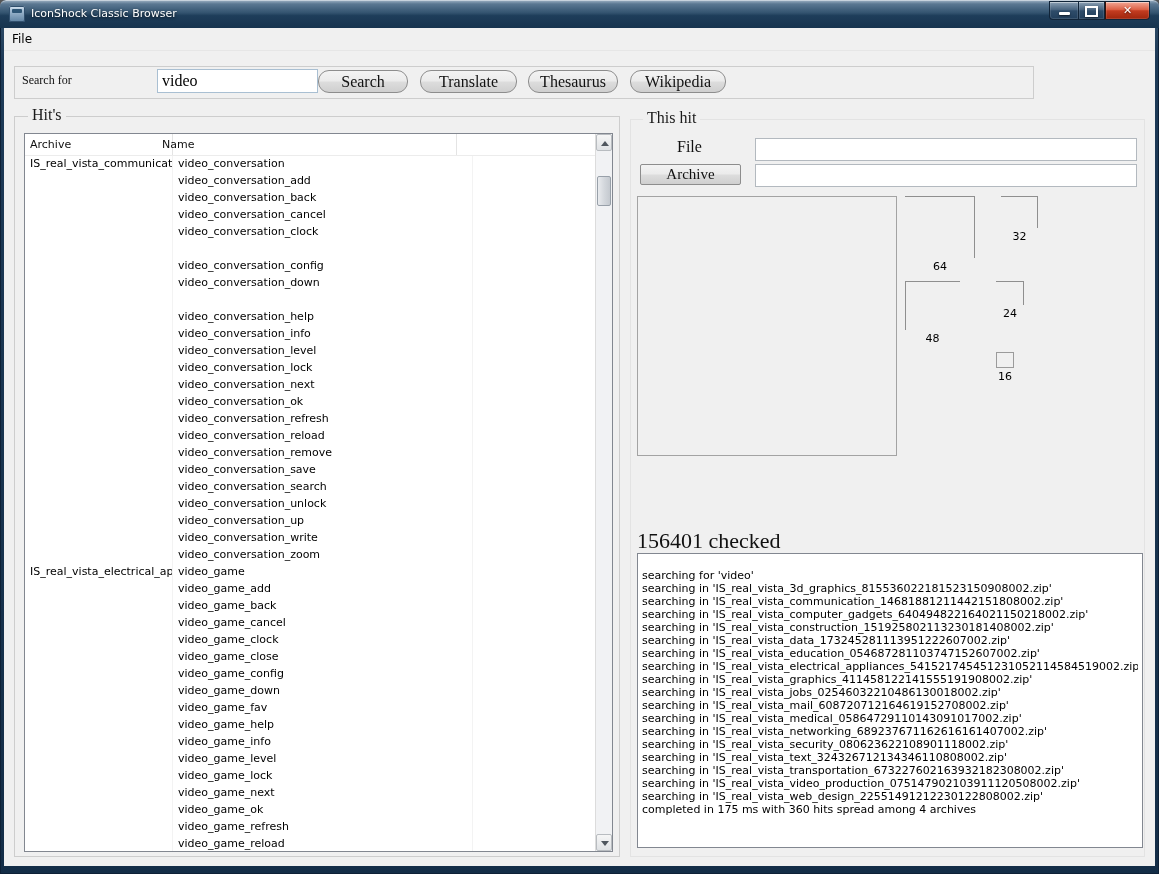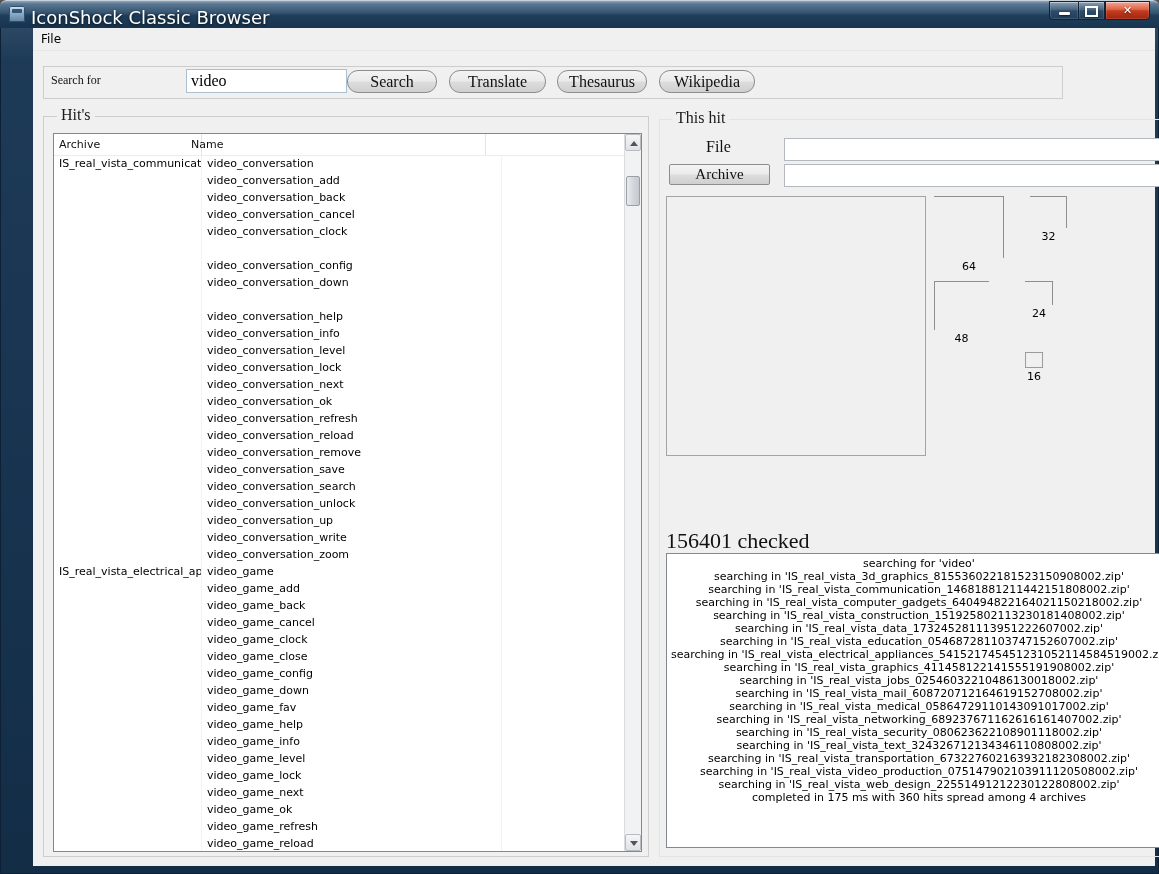--- a/index.html
+++ b/index.html
@@ -13,40 +13,40 @@
   }
   .serif{font-family:"Liberation Serif",serif;}
   
   .titlebar{position:absolute;left:0;top:0;right:0;height:28px;
     background:linear-gradient(180deg,#a3b6c7 0%,#5b7892 14%,#33536f 46%,#1e3d5a 56%,#17344f 100%);
     border-radius:6px 6px 0 0;box-shadow:inset 0 1px 0 rgba(255,255,255,.45);}
   .app-icon{position:absolute;left:9px;top:6px;width:16px;height:16px;border-radius:2px;
     background:linear-gradient(180deg,#dce9f4 0%,#9fb9d0 30%,#5e82a2 100%);
     box-shadow:inset 0 0 0 1px #31506e;}
   .app-icon::after{content:"";position:absolute;left:3px;top:3px;right:3px;height:4px;background:#2e5676;border-radius:1px;}
-  .title-text{position:absolute;left:31px;top:7px;font-size:18px;color:#fff;
+  .title-text{position:absolute;left:31px;top:7px;font-size:11px;color:#fff;
     text-shadow:0 1px 3px rgba(0,0,0,.75);white-space:nowrap;}
   .cap-btns{position:absolute;right:9px;top:1px;display:flex;}
   .cb{height:19px;border:1px solid #102438;box-sizing:border-box;position:relative;
     box-shadow:inset 0 1px 0 rgba(255,255,255,.4),inset 0 0 0 1px rgba(255,255,255,.12);cursor:pointer;}
   .cb-min{width:29px;border-radius:0 0 0 4px;border-right:none;
     background:linear-gradient(180deg,#8ba0b4 0%,#48647f 45%,#2e4c69 52%,#223f5c 100%);}
   .cb-max{width:27px;
     background:linear-gradient(180deg,#8ba0b4 0%,#48647f 45%,#2e4c69 52%,#223f5c 100%);}
   .cb-close{width:45px;border-radius:0 0 4px 0;border-left-color:#3a1208;
     background:linear-gradient(180deg,#f2a795 0%,#dd6247 44%,#c33c20 52%,#86170266 100%);
     background-color:#b02f14;}
   .g-min{display:block;width:11px;height:3px;background:#fff;border-radius:1px;margin:10px auto 0;
     box-shadow:0 1px 2px rgba(0,0,0,.6);}
   .g-max{display:block;width:9px;height:7px;border:2px solid #fff;margin:4px auto 0;
     box-shadow:0 1px 2px rgba(0,0,0,.5);}
   .g-close{display:block;text-align:center;color:#fff;font-size:11px;font-weight:bold;line-height:17px;
     text-shadow:0 1px 2px rgba(0,0,0,.6);}
   
-  .client{position:absolute;left:4px;right:4px;top:28px;bottom:8px;background:#f0f0f0;margin-left:29px;}
+  .client{position:absolute;left:4px;right:4px;top:28px;bottom:8px;background:#f0f0f0;}
   .menubar{position:absolute;left:0;right:0;top:0;height:22px;background:#f0f0f0;border-bottom:1px solid #e6e6e6;}
   .menu-item{display:inline-block;padding:4px 8px 0 8px;font-size:12px;color:#000;cursor:default;}
   .groupbox{position:absolute;border:1px solid #cdcdcd;box-sizing:border-box;}
   .group-label{position:absolute;background:#f0f0f0;padding:0 4px;font-size:16px;color:#1b1b1b;z-index:3;white-space:nowrap;}
   
   .search-group{left:10px;top:38px;width:1020px;height:33px;}
   .search-label{position:absolute;left:18px;top:45px;font-size:12px;color:#111;z-index:2;}
   .tb{position:absolute;background:#fff;border:1px solid #a9bfd2;box-sizing:border-box;font-size:15px;padding:0 4px;outline:none;}
   .search-input{left:153px;top:41px;width:161px;height:24px;font-size:16px;}
   .btn{position:absolute;height:23px;box-sizing:border-box;text-align:center;line-height:21px;font-size:16px;color:#111;
@@ -92,21 +92,21 @@
   .archive-btn{left:636px;top:136px;width:101px;height:21px;font-size:15px;line-height:19px;border-radius:2px;}
   .archive-input{left:751px;top:136px;width:382px;height:23px;border-color:#b3b9bf;}
   .pbox{position:absolute;box-sizing:border-box;background:#f0f0f0;}
   .box-full{border:1px solid #9b9b9b;}
   .box-tr{border-top:1px solid #8f8f8f;border-right:1px solid #8f8f8f;}
   .box-tl{border-top:1px solid #8f8f8f;border-left:1px solid #8f8f8f;}
   .big-preview{left:633px;top:168px;width:260px;height:260px;border:1px solid #a3a3a3;}
   .size-label{position:absolute;font-size:11px;color:#000;text-align:center;}
   .checked-label{position:absolute;left:633px;top:500px;font-size:22px;color:#111;}
   .logbox{position:absolute;left:633px;top:525px;width:506px;height:295px;background:#fff;
-    border:1px solid #828790;box-sizing:border-box;padding:3px 4px;overflow:hidden;text-align:center;}
+    border:1px solid #828790;box-sizing:border-box;padding:15px 4px;overflow:hidden;}
   .log-line{font-size:11px;line-height:13px;color:#000;white-space:nowrap;overflow:hidden;}
 </style>
 </head>
 <body>
 
 <div class="stage">
 
   <div class="titlebar">
     <div class="app-icon"></div>
     <div class="title-text">IconShock Classic Browser</div>

